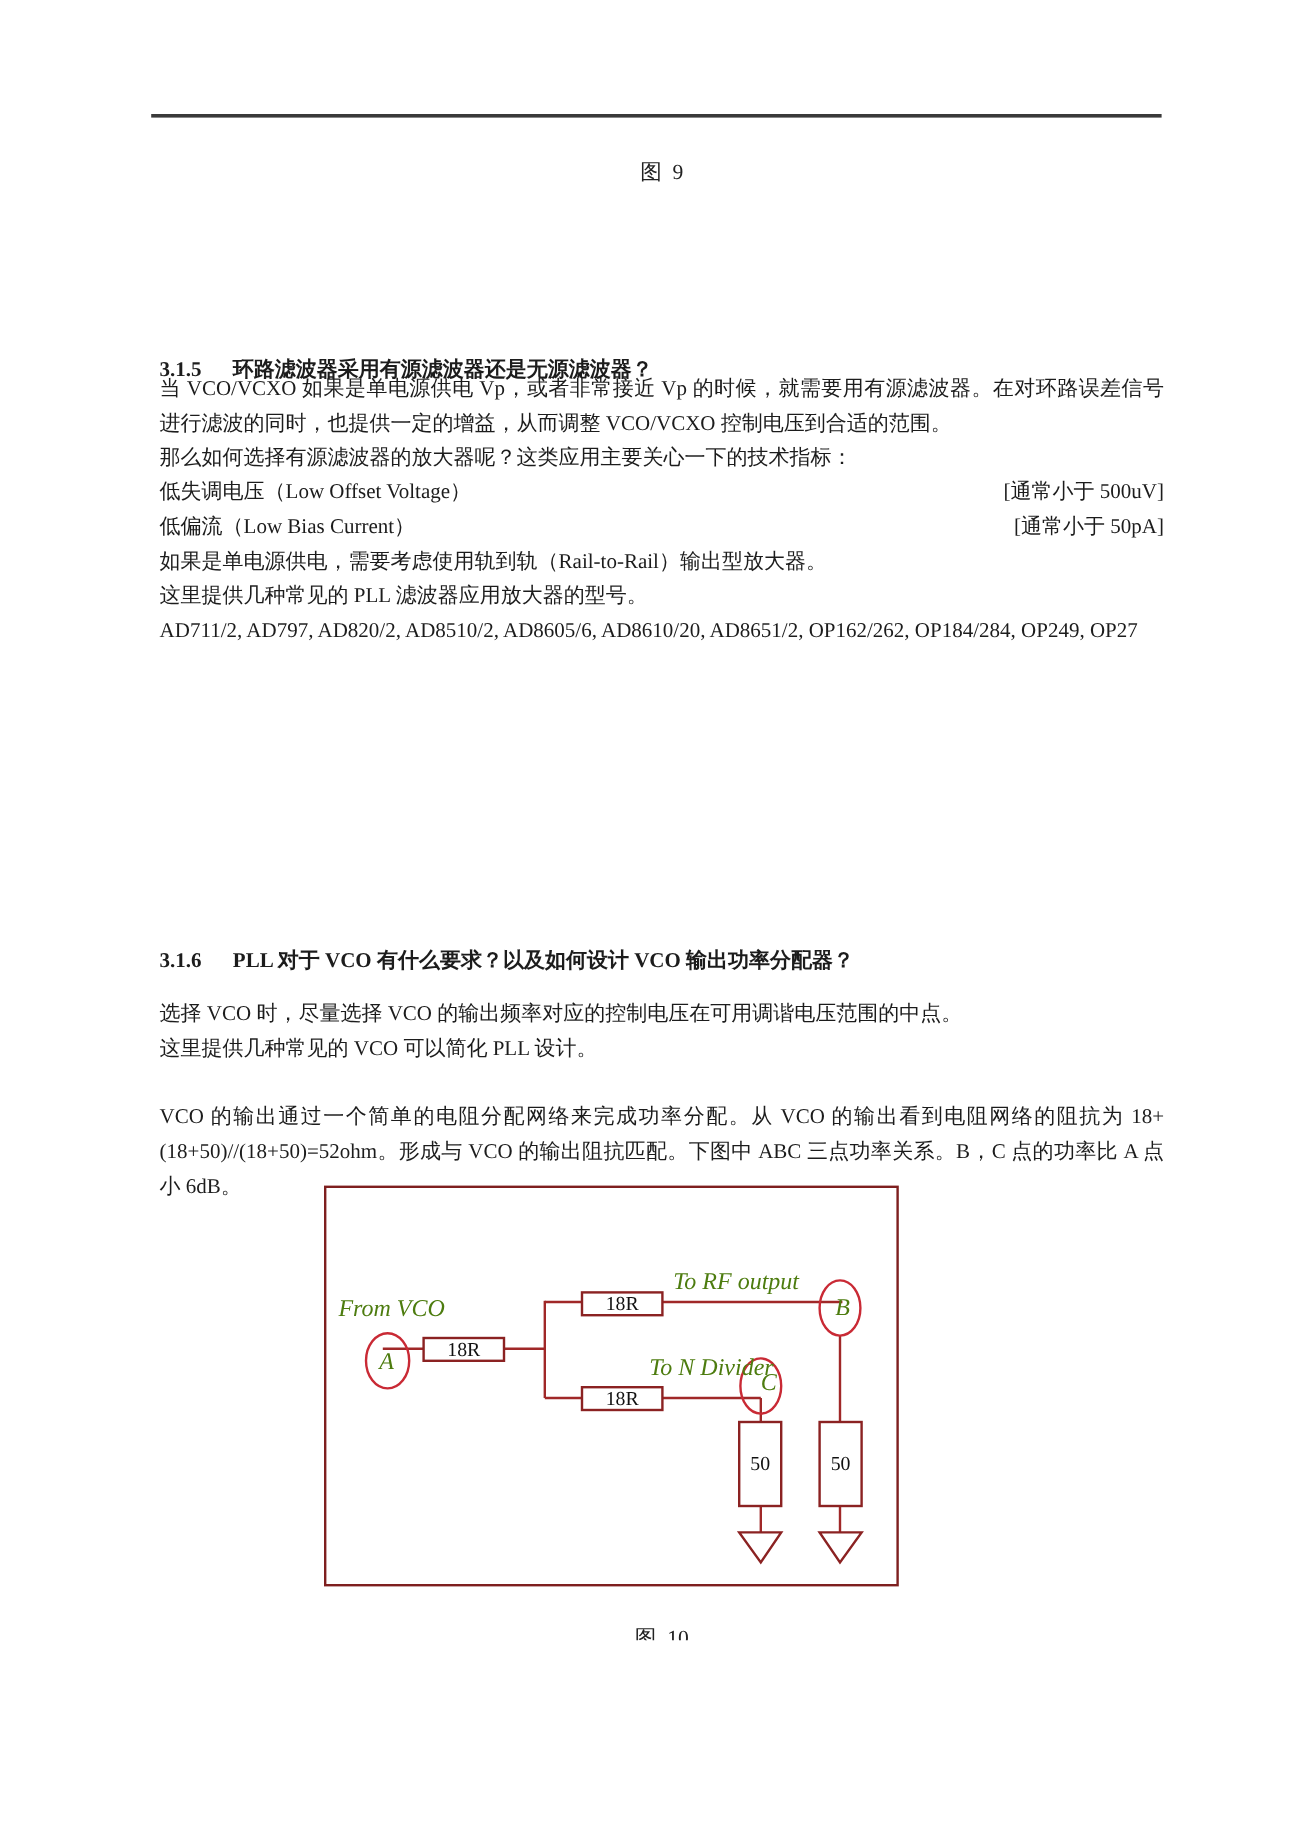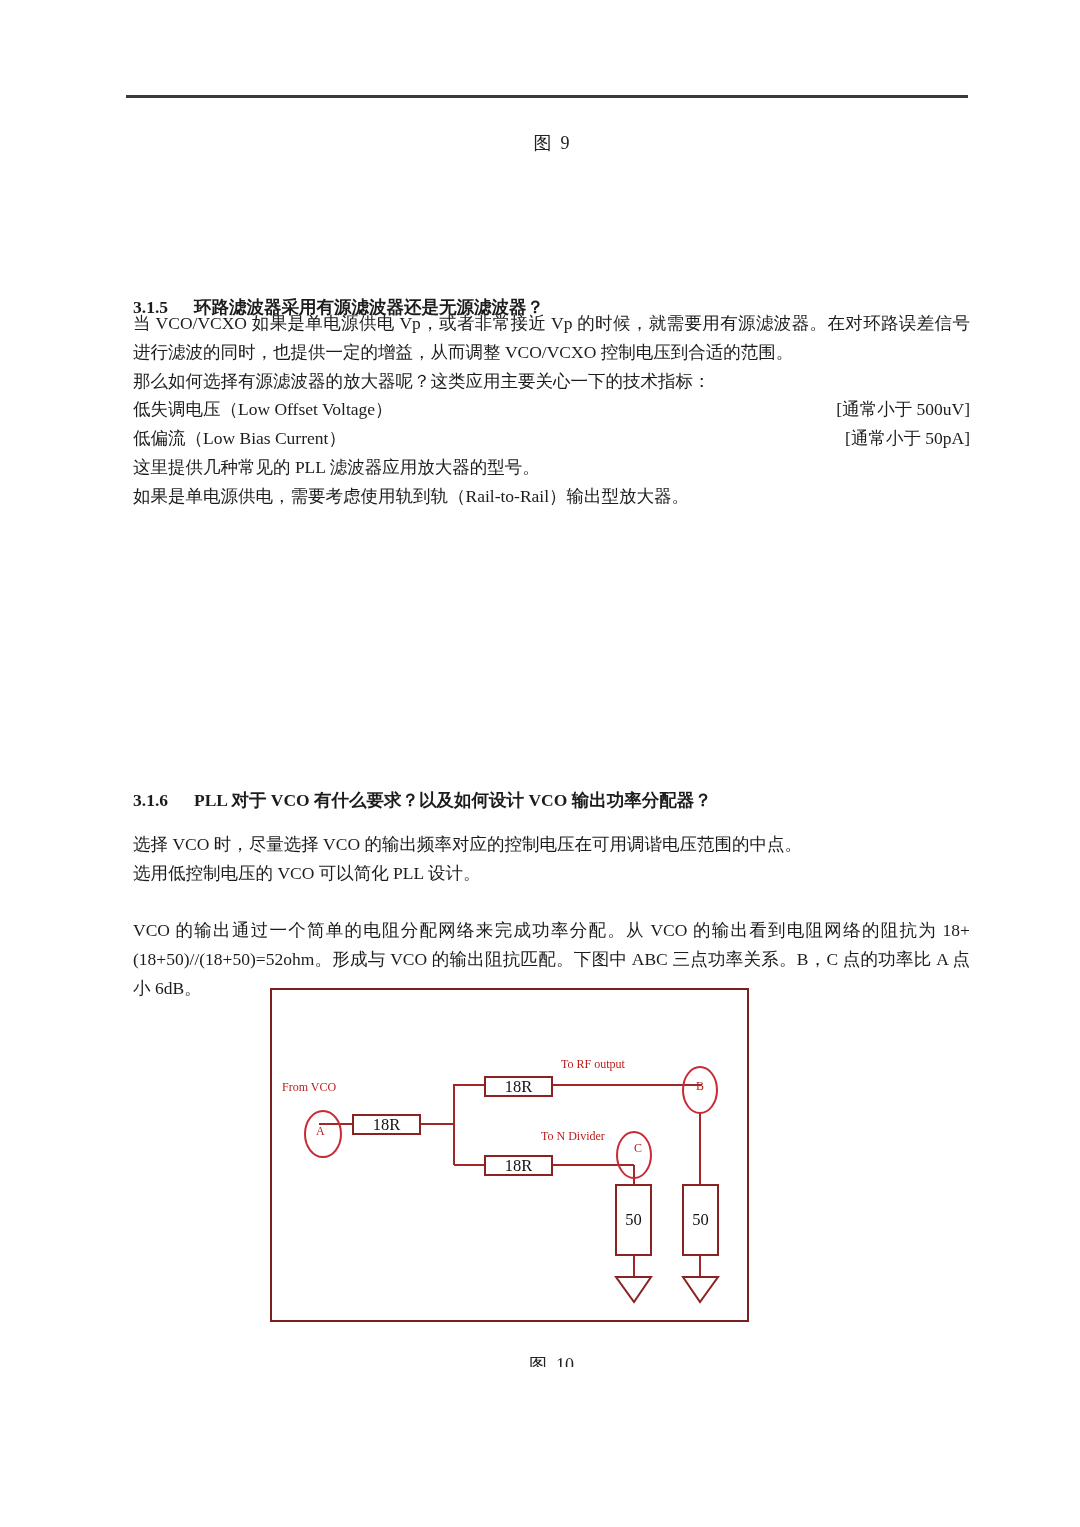--- a/index.html
+++ b/index.html
@@ -30,21 +30,21 @@
   .body-block p { margin:0; }
   .spec-row { display:flex; text-align:left;justify-content:space-between; }
   .spec-label { width:297px; flex:0 0 297px; }
   .spacer-line { height:28.8px; }
   
   #diagram {
     left:270px; top:988px; width:479px; height:334px;
     border:2.5px solid #7e1f1f; background:#ffffff; box-sizing:border-box;
   }
   #diagram svg { position:absolute; left:0; top:0; }
-  .dlabel { position:absolute; font-size:12px; color:#b91c1c; white-space:nowrap; }
+  .dlabel { position:absolute; font-size:20px; color:#4d7c0f; white-space:nowrap;font-style:italic; }
   .rlabel {
     position:absolute; font-size:16.5px; color:#111;
     display:flex; align-items:center; justify-content:center;
   }
   
   #footer-rule {
     left:114px; top:1413px; width:815px; height:2.5px;
     background:repeating-linear-gradient(90deg,#222 0 7px,transparent 7px 12px);
   }
   #page-number { left:916px; top:1429px; width:24px; font-size:15.5px; text-align:center; }
@@ -66,31 +66,32 @@
     <p>当 VCO/VCXO 如果是单电源供电 Vp，或者非常接近 Vp 的时候，就需要用有源滤波器。在对环路误差信号进行滤波的同时，也提供一定的增益，从而调整 VCO/VCXO 控制电压到合适的范围。</p>
     <p>那么如何选择有源滤波器的放大器呢？这类应用主要关心一下的技术指标：</p>
     <div class="spec-row">
       <span class="spec-label">低失调电压（Low Offset Voltage）</span>
       <span class="spec-value">[通常小于 500uV]</span>
     </div>
     <div class="spec-row">
       <span class="spec-label">低偏流（Low Bias Current）</span>
       <span class="spec-value">[通常小于 50pA]</span>
     </div>
+    <p>如果是单电源供电，需要考虑使用轨到轨（Rail-to-Rail）输出型放大器。</p>
     <p>这里提供几种常见的 PLL 滤波器应用放大器的型号。</p>
-    <p>如果是单电源供电，需要考虑使用轨到轨（Rail-to-Rail）输出型放大器。</p>
+    <p>AD711/2, AD797, AD820/2, AD8510/2, AD8605/6, AD8610/20, AD8651/2, OP162/262, OP184/284, OP249, OP27</p>
   </div>
 
   <div id="heading-316" class="abs heading">
     <span class="num">3.1.6</span><span>PLL 对于 VCO 有什么要求？以及如何设计 VCO 输出功率分配器？</span>
   </div>
 
   <div id="body-316" class="abs body-block">
     <p>选择 VCO 时，尽量选择 VCO 的输出频率对应的控制电压在可用调谐电压范围的中点。</p>
-    <p>选用低控制电压的 VCO 可以简化 PLL 设计。</p>
+    <p>这里提供几种常见的 VCO 可以简化 PLL 设计。</p>
     <div class="spacer-line"></div>
     <p>VCO 的输出通过一个简单的电阻分配网络来完成功率分配。从 VCO 的输出看到电阻网络的阻抗为 18+(18+50)//(18+50)=52ohm。形成与 VCO 的输出阻抗匹配。下图中 ABC 三点功率关系。B，C 点的功率比 A 点小 6dB。</p>
   </div>
 
   <div id="diagram" class="abs">
     <svg width="474" height="329" viewBox="0 0 474 329">
 
       <g stroke="#a02828" stroke-width="2" fill="none">
         <line x1="47" y1="134" x2="81" y2="134"></line>
         <line x1="148" y1="134" x2="182" y2="134"></line>

